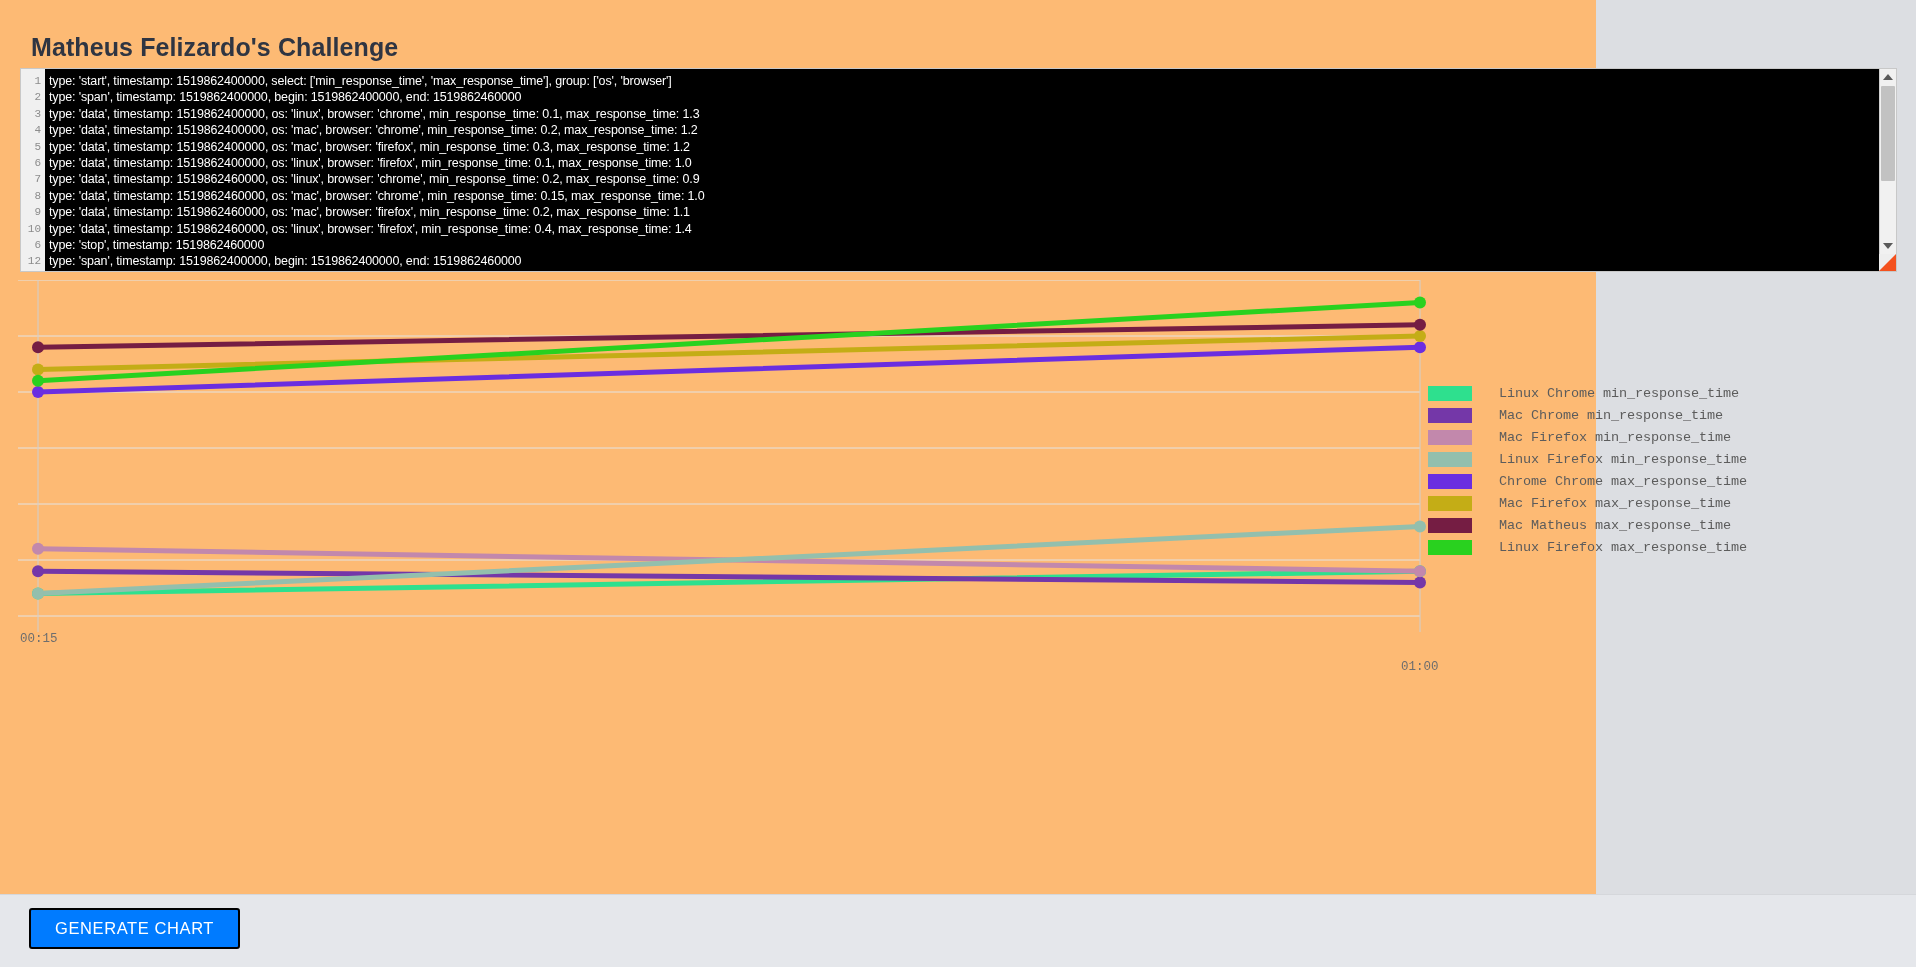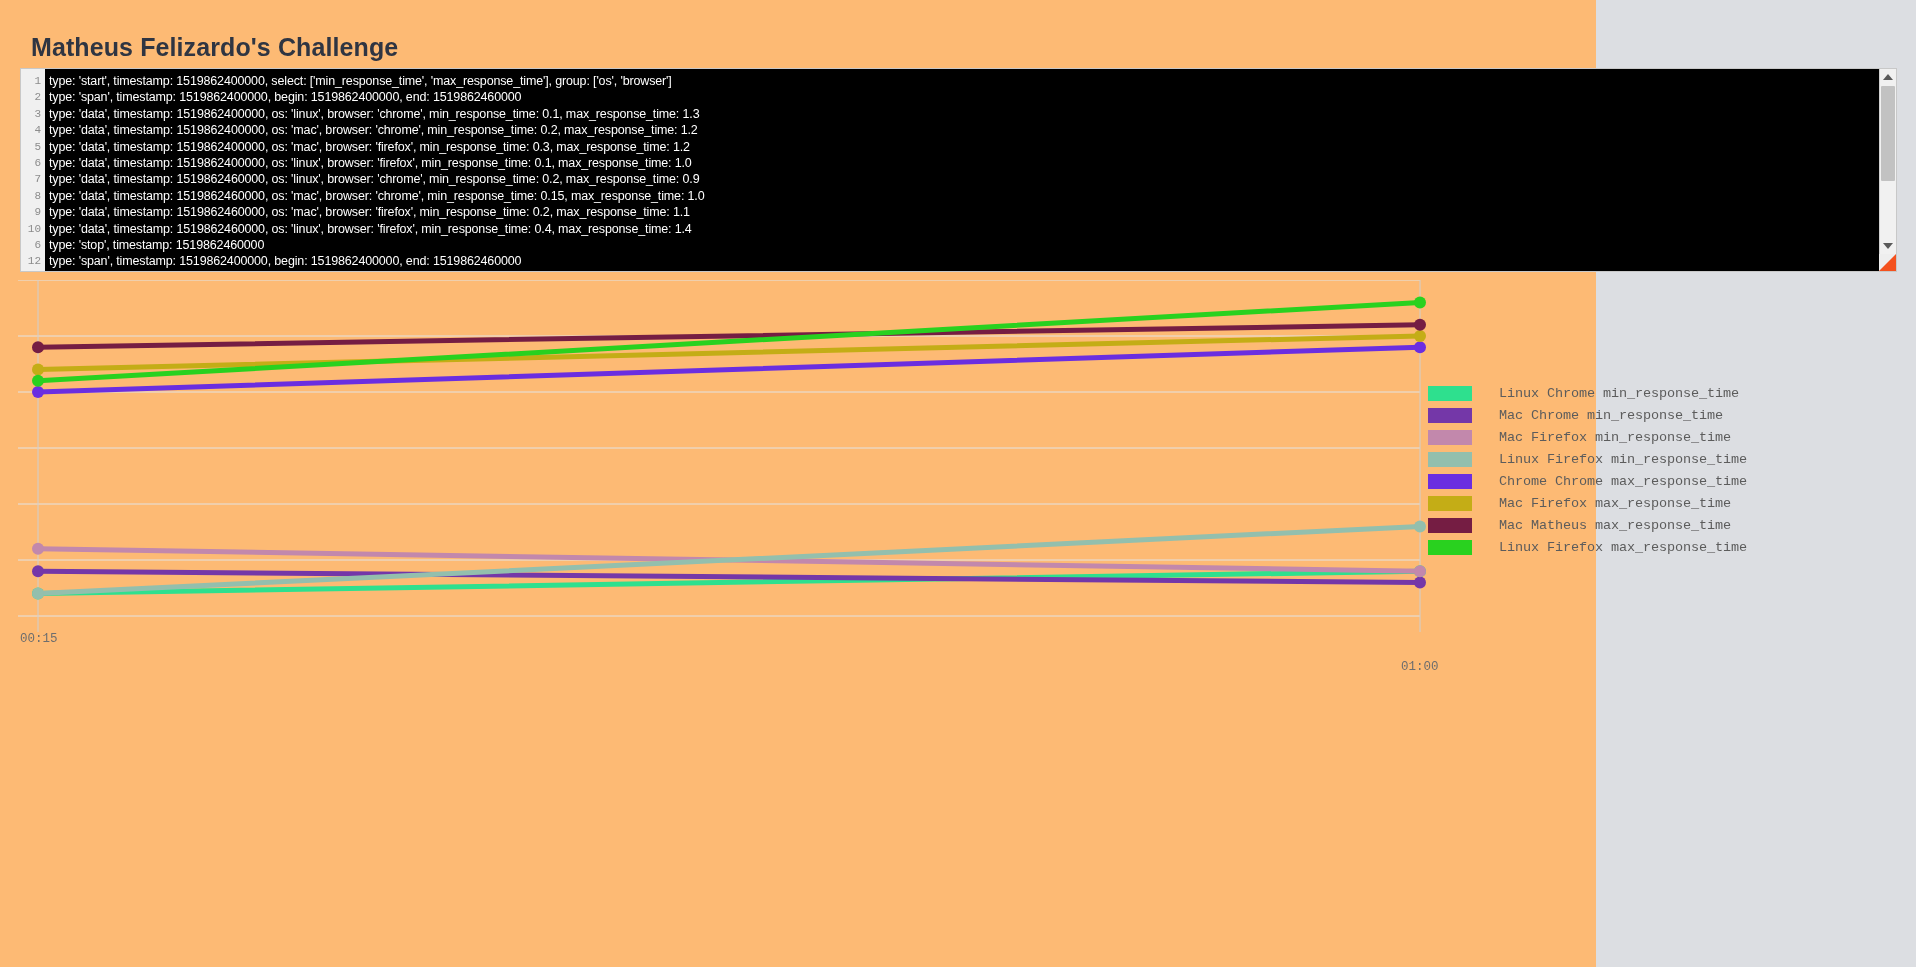--- a/index.html
+++ b/index.html
@@ -318,14 +318,17 @@
       </div>
       <div class="legend-row">
         <div class="legend-swatch" style="background: rgb(41, 209, 31);"></div>
         <div class="legend-label">Linux Firefox max_response_time</div>
       </div>
     </div>
 
   <div class="axis-label left">00:15</div>
   <div class="axis-label right">01:00</div>
 
+  <div class="footer">
+    <button class="generate-btn">GENERATE CHART</button>
+  </div>
 
 </div>
 
 </body></html>

